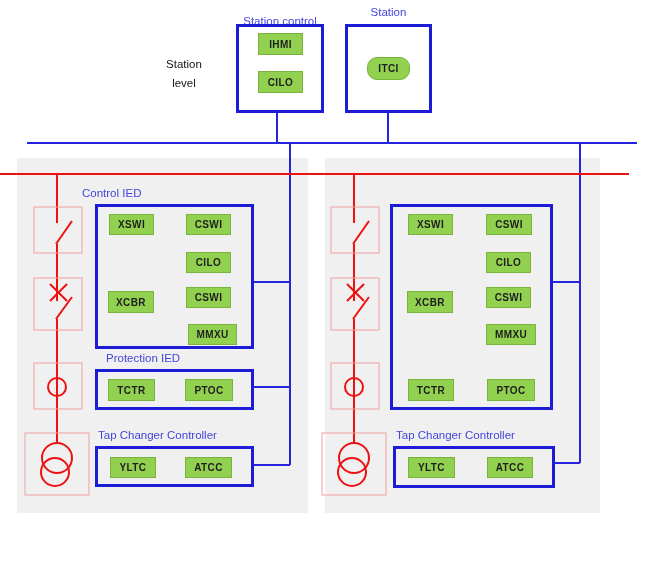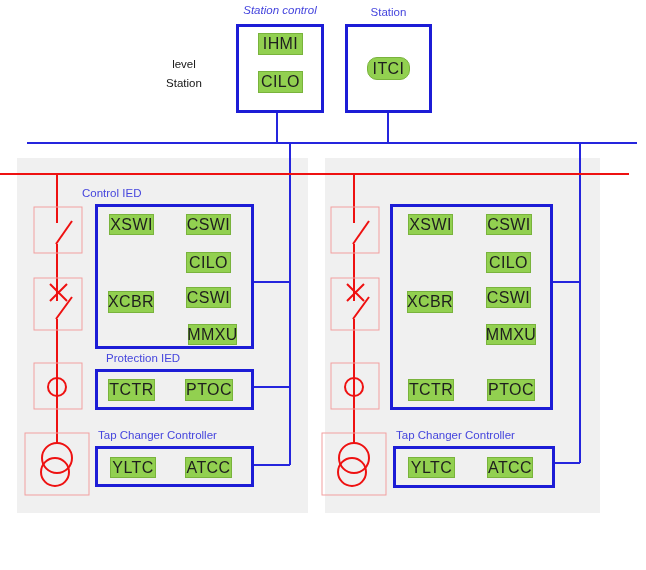--- a/index.html
+++ b/index.html
@@ -4,21 +4,21 @@
 <style>
   html,body{margin:0;padding:0;background:#fff;}
   .canvas{
     position:relative;width:646px;height:570px;background:#ffffff;
     font-family:"Liberation Sans",sans-serif;overflow:hidden;
   }
   .bay{position:absolute;background:#f0f0f0;}
   .bluebox{position:absolute;border:3px solid #1c1cd6;box-sizing:border-box;background:transparent;}
   .node{
     position:absolute;width:45px;height:21px;background:#92d050;border:1px solid #79b33c;
-    box-sizing:border-box;color:#1e1e1e;font-size:16px;font-weight:normal;letter-spacing:.4px;
+    box-sizing:border-box;color:#1e1e1e;font-size:10px;font-weight:bold;letter-spacing:.4px;
     display:flex;align-items:center;justify-content:center;
   }
   .btitle{position:absolute;color:#4545dd;font-size:11.5px;white-space:nowrap;}
   .center{text-align:center;}
   .blacklabel{position:absolute;color:#151515;font-size:11.5px;line-height:19px;}
   .redlabel{position:absolute;color:#e62b2b;font-size:11.5px;line-height:17px;}
   svg.lines{position:absolute;left:0;top:0;pointer-events:none;}
   .blue-stroke{stroke:#2525dd;stroke-width:2;fill:none;}
   .red-stroke{stroke:#ee1111;stroke-width:2;fill:none;}
   .lred-stroke{stroke:#f29f9f;stroke-width:1;fill:none;}
@@ -89,33 +89,33 @@
         <circle class="red-stroke" cx="354" cy="387" r="9"></circle>
       </g>
       <g>
         <rect class="lred-stroke" x="322" y="433" width="64" height="62"></rect>
         <circle class="red-stroke" cx="354" cy="458" r="15"></circle>
         <circle class="red-stroke" cx="352" cy="472" r="14"></circle>
       </g>
     </g>
   </svg>
 
-  <div class="btitle center" style="left:236px;top:4px;width:88px;font-style:italic;">Station control</div>
+  <div class="btitle center" style="left:236px;top:15px;width:88px;">Station control</div>
   <div class="btitle center" style="left:345px;top:6px;width:87px;">Station</div>
 
   <div class="bluebox" style="left:236px;top:24px;width:88px;height:89px;"></div>
   <div class="bluebox" style="left:345px;top:24px;width:87px;height:89px;"></div>
 
   <div class="node" style="left:258px;top:33px;width:45px;height:22px;">IHMI</div>
   <div class="node" style="left:258px;top:71px;width:45px;height:22px;">CILO</div>
   <div class="node" style="left:367px;top:57px;width:43px;height:23px;border-radius:10px;">ITCI</div>
 
   <div class="blacklabel center" style="left:144px;top:55px;width:80px;">
+    <div>Station</div>
     <div>level</div>
-    <div>Station</div>
   </div>
 
   <div class="btitle" style="left:82px;top:187px;">Control IED</div>
   <div class="bluebox" style="left:95px;top:204px;width:159px;height:145px;"></div>
   <div class="node" style="left:109px;top:214px;">XSWI</div>
   <div class="node" style="left:186px;top:214px;">CSWI</div>
   <div class="node" style="left:186px;top:252px;">CILO</div>
   <div class="node" style="left:186px;top:287px;">CSWI</div>
   <div class="node" style="left:108px;top:291px;width:46px;height:22px;">XCBR</div>
   <div class="node" style="left:188px;top:324px;width:49px;">MMXU</div>

